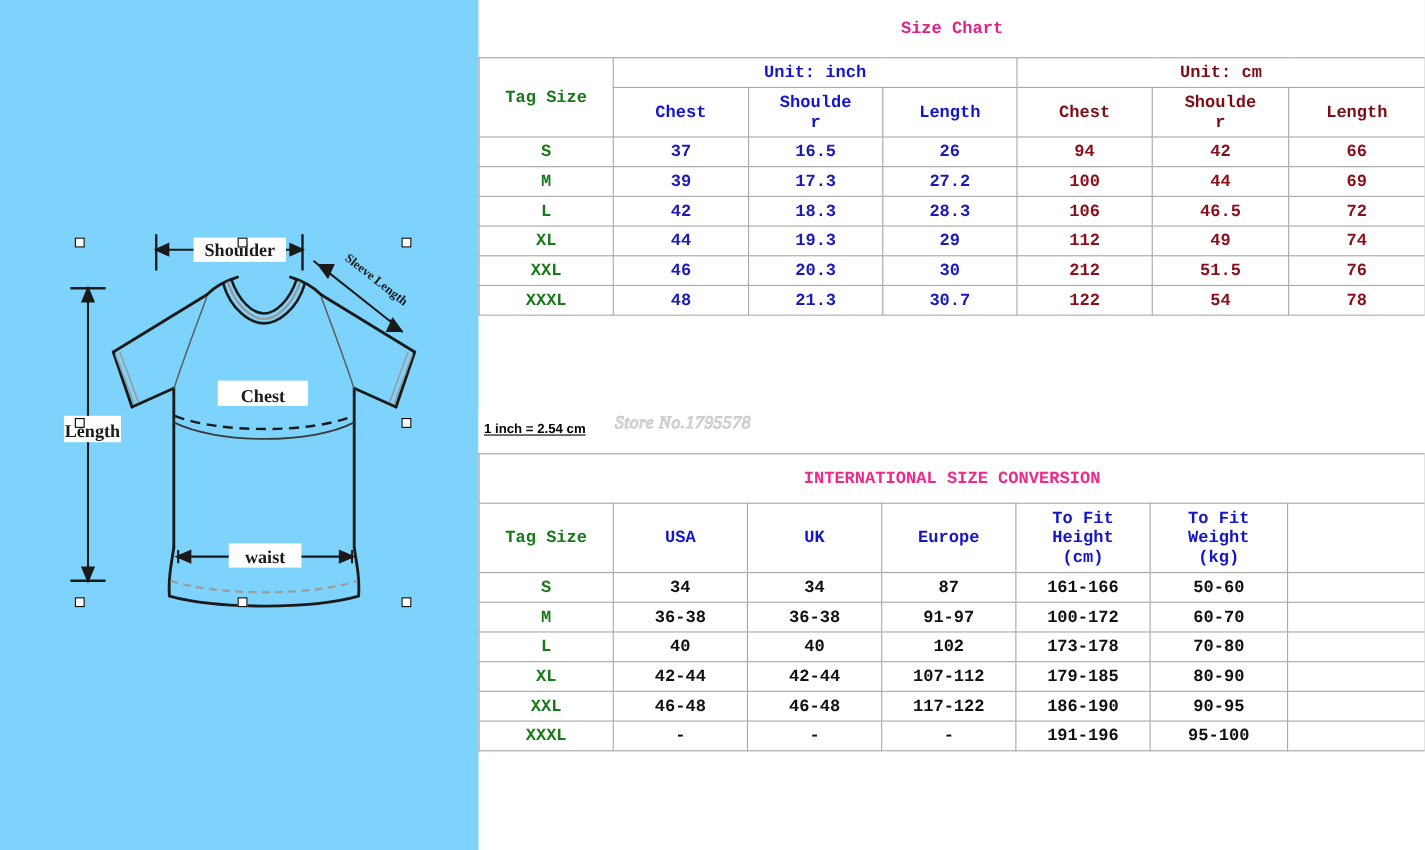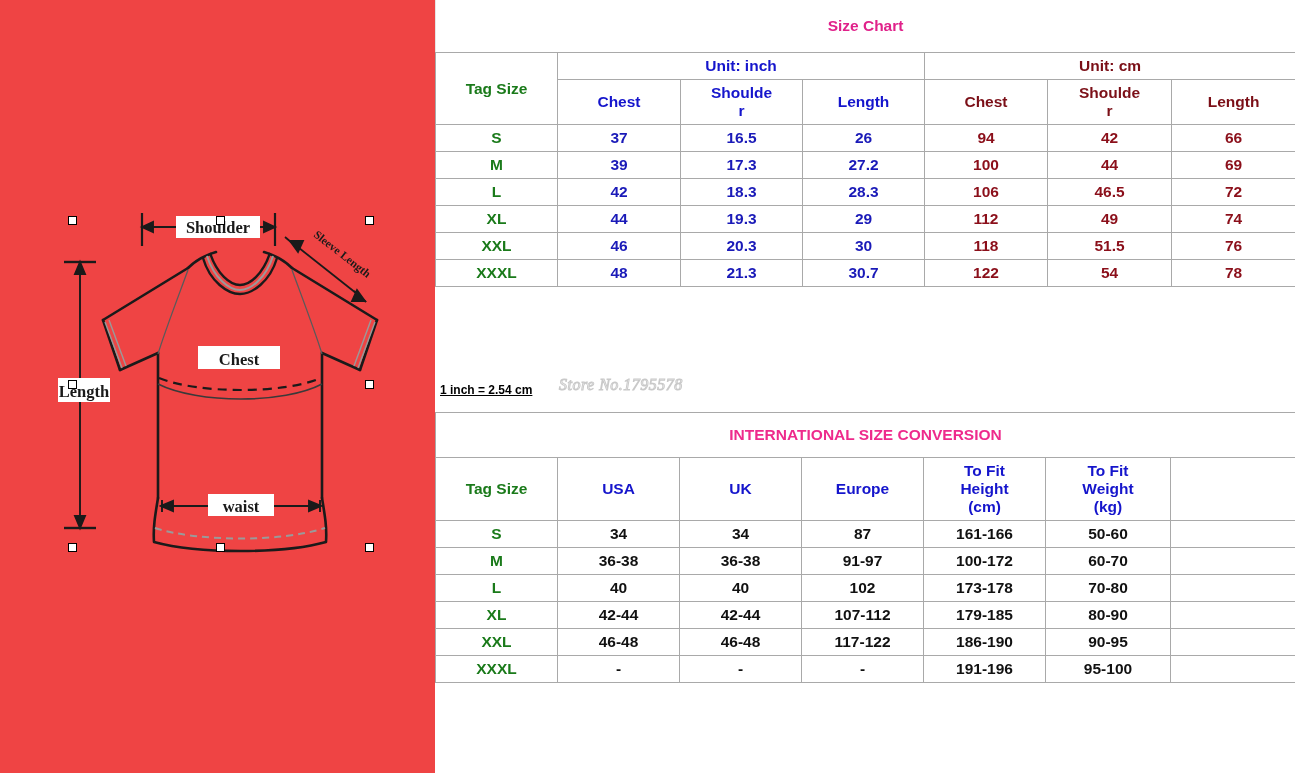--- a/index.html
+++ b/index.html
@@ -24,21 +24,21 @@
     background: #ffffff;
   }
 
   
   #shirt-panel {
     position: absolute;
     left: 0;
     top: 0;
     width: 435px;
     height: 773px;
-    background: #ef4444;
+    background: #7dd3fc;
   }
   #shirt-figure {
     position: absolute;
     left: 58px;
     top: 198px;
     width: 330px;
     height: 360px;
   }
   .handle {
     position: absolute;
@@ -54,20 +54,21 @@
     position: absolute;
     left: 435px;
     top: 0;
     width: 860px;
   }
   table.sz {
     border-collapse: collapse;
     width: 860px;
     table-layout: fixed;
     background: #e5e5e5;
+    font-family: Liberation Mono, monospace;
   }
   table.sz td {
     border: 1px solid #a9a9a9;
     padding: 4px 6px;
     font-size: 15.5px;
     font-weight: bold;
     text-align: center;
     vertical-align: middle;
     background: #ffffff;
   }
@@ -342,21 +343,21 @@
             <td class="inch-cell">29</td>
             <td class="cm-cell">112</td>
             <td class="cm-cell">49</td>
             <td class="cm-cell">74</td>
           </tr>
           <tr>
             <td class="tag-cell">XXL</td>
             <td class="inch-cell">46</td>
             <td class="inch-cell">20.3</td>
             <td class="inch-cell">30</td>
-            <td class="cm-cell">118</td>
+            <td class="cm-cell">212</td>
             <td class="cm-cell">51.5</td>
             <td class="cm-cell">76</td>
           </tr>
           <tr>
             <td class="tag-cell">XXXL</td>
             <td class="inch-cell">48</td>
             <td class="inch-cell">21.3</td>
             <td class="inch-cell">30.7</td>
             <td class="cm-cell">122</td>
             <td class="cm-cell">54</td>

